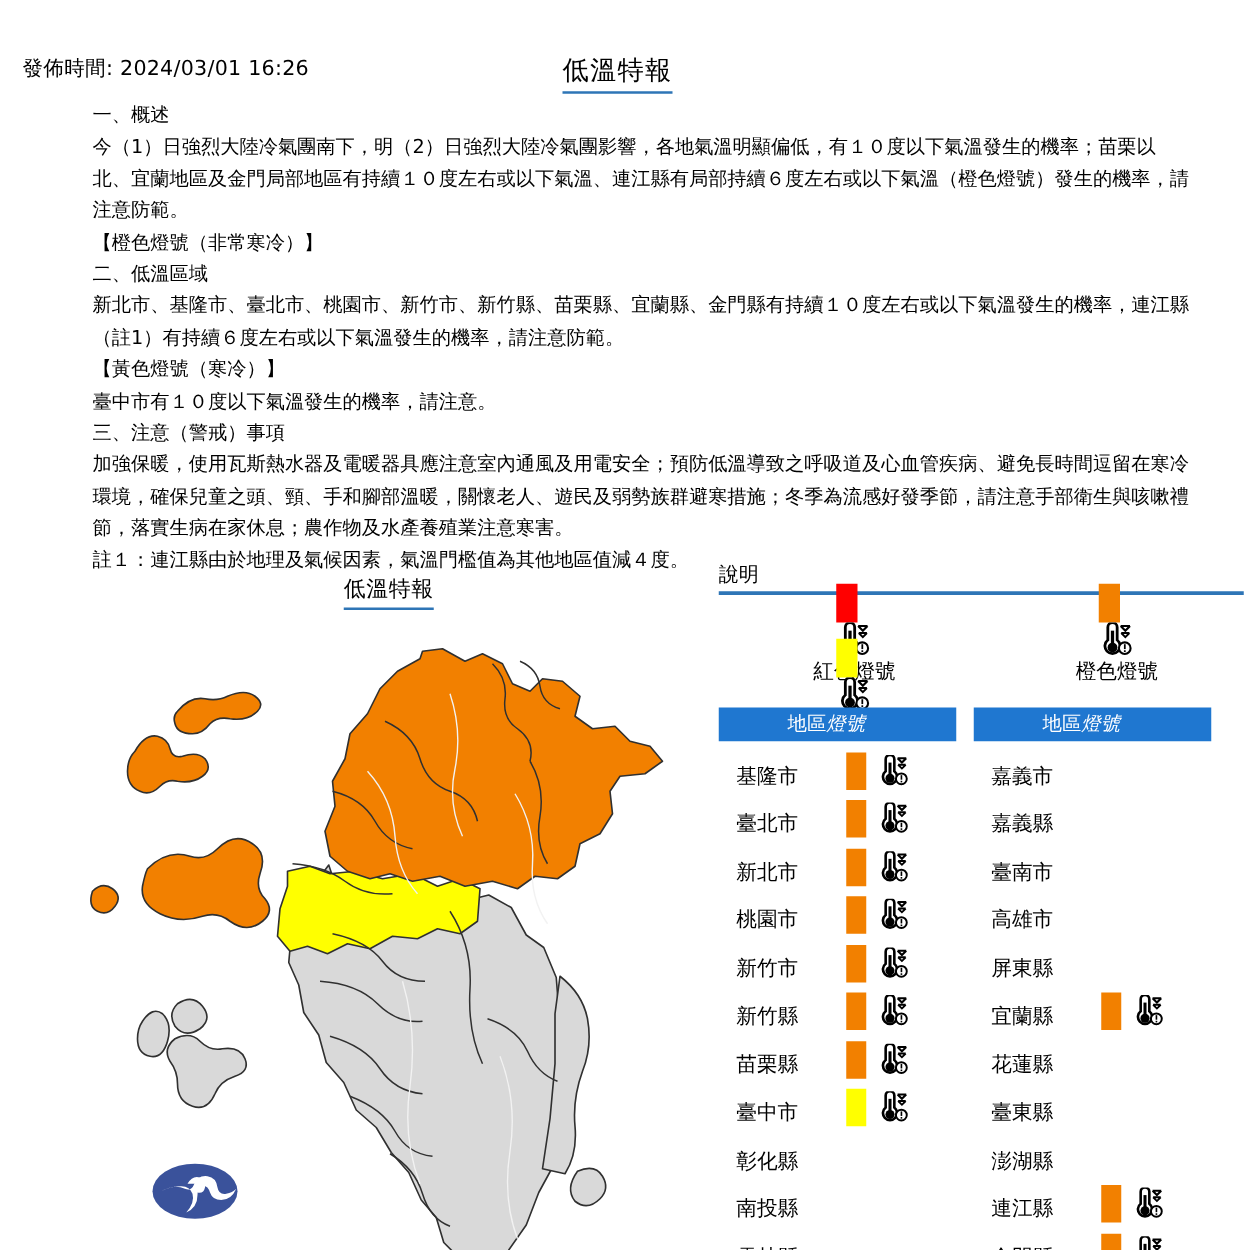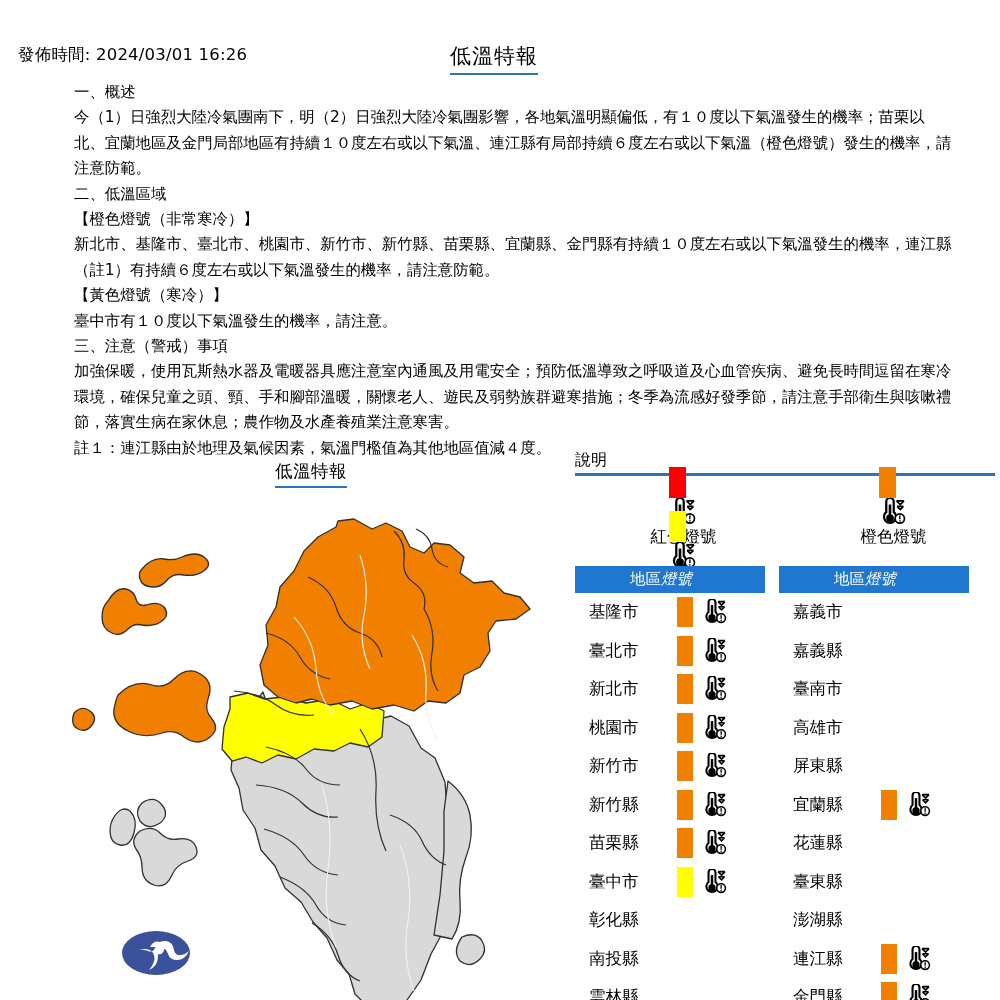--- a/index.html
+++ b/index.html
@@ -54,39 +54,39 @@
 
   
   .tables { position: absolute; left: 575px; top: 534px; width: 420px; display: flex; gap: 14px; }
   .sig-table { width: 190px; }
   .th-row {
     background: #1f77d0; color: #ffffff; height: 27px;
     display: flex; align-items: center; font-size: 15.5px;
   }
   .th-region { width: 86px; padding-left: 20px; text-align: right; }
   .th-signal { width: 90px; font-style: italic; }
-  .tr-row { height: 38.5px; display: flex; align-items: center; }
+  .tr-row { height: 38.5px; display: flex; align-items: flex-end; }
   .td-region { width: 86px; padding-left: 14px; font-size: 16.5px; white-space: nowrap; }
   .td-signal { width: 90px; display: flex; align-items: center; padding-left: 16px; }
   .cell-swatch { width: 16px; height: 30px; margin-right: 4px; }
   .therm { flex: 0 0 auto; }
 </style>
 </head>
 <body>
 
 <div id="page">
 
   <div class="issue-time">發佈時間: 2024/03/01 16:26</div>
   <div class="doc-title">低溫特報</div>
 
   <div class="body-text">
     <p>一、概述</p>
     <p>今（1）日強烈大陸冷氣團南下，明（2）日強烈大陸冷氣團影響，各地氣溫明顯偏低，有１０度以下氣溫發生的機率；苗栗以北、宜蘭地區及金門局部地區有持續１０度左右或以下氣溫、連江縣有局部持續６度左右或以下氣溫（橙色燈號）發生的機率，請注意防範。</p>
+    <p>【橙色燈號（非常寒冷）】</p>
     <p>二、低溫區域</p>
-    <p>【橙色燈號（非常寒冷）】</p>
     <p>新北市、基隆市、臺北市、桃園市、新竹市、新竹縣、苗栗縣、宜蘭縣、金門縣有持續１０度左右或以下氣溫發生的機率，連江縣（註1）有持續６度左右或以下氣溫發生的機率，請注意防範。</p>
     <p>【黃色燈號（寒冷）】</p>
     <p>臺中市有１０度以下氣溫發生的機率，請注意。</p>
     <p>三、注意（警戒）事項</p>
     <p>加強保暖，使用瓦斯熱水器及電暖器具應注意室內通風及用電安全；預防低溫導致之呼吸道及心血管疾病、避免長時間逗留在寒冷環境，確保兒童之頭、頸、手和腳部溫暖，關懷老人、遊民及弱勢族群避寒措施；冬季為流感好發季節，請注意手部衛生與咳嗽禮節，落實生病在家休息；農作物及水產養殖業注意寒害。</p>
     <p>註１：連江縣由於地理及氣候因素，氣溫門檻值為其他地區值減４度。</p>
   </div>
 
   <div class="map-panel">
     <div class="map-title">低溫特報</div>

